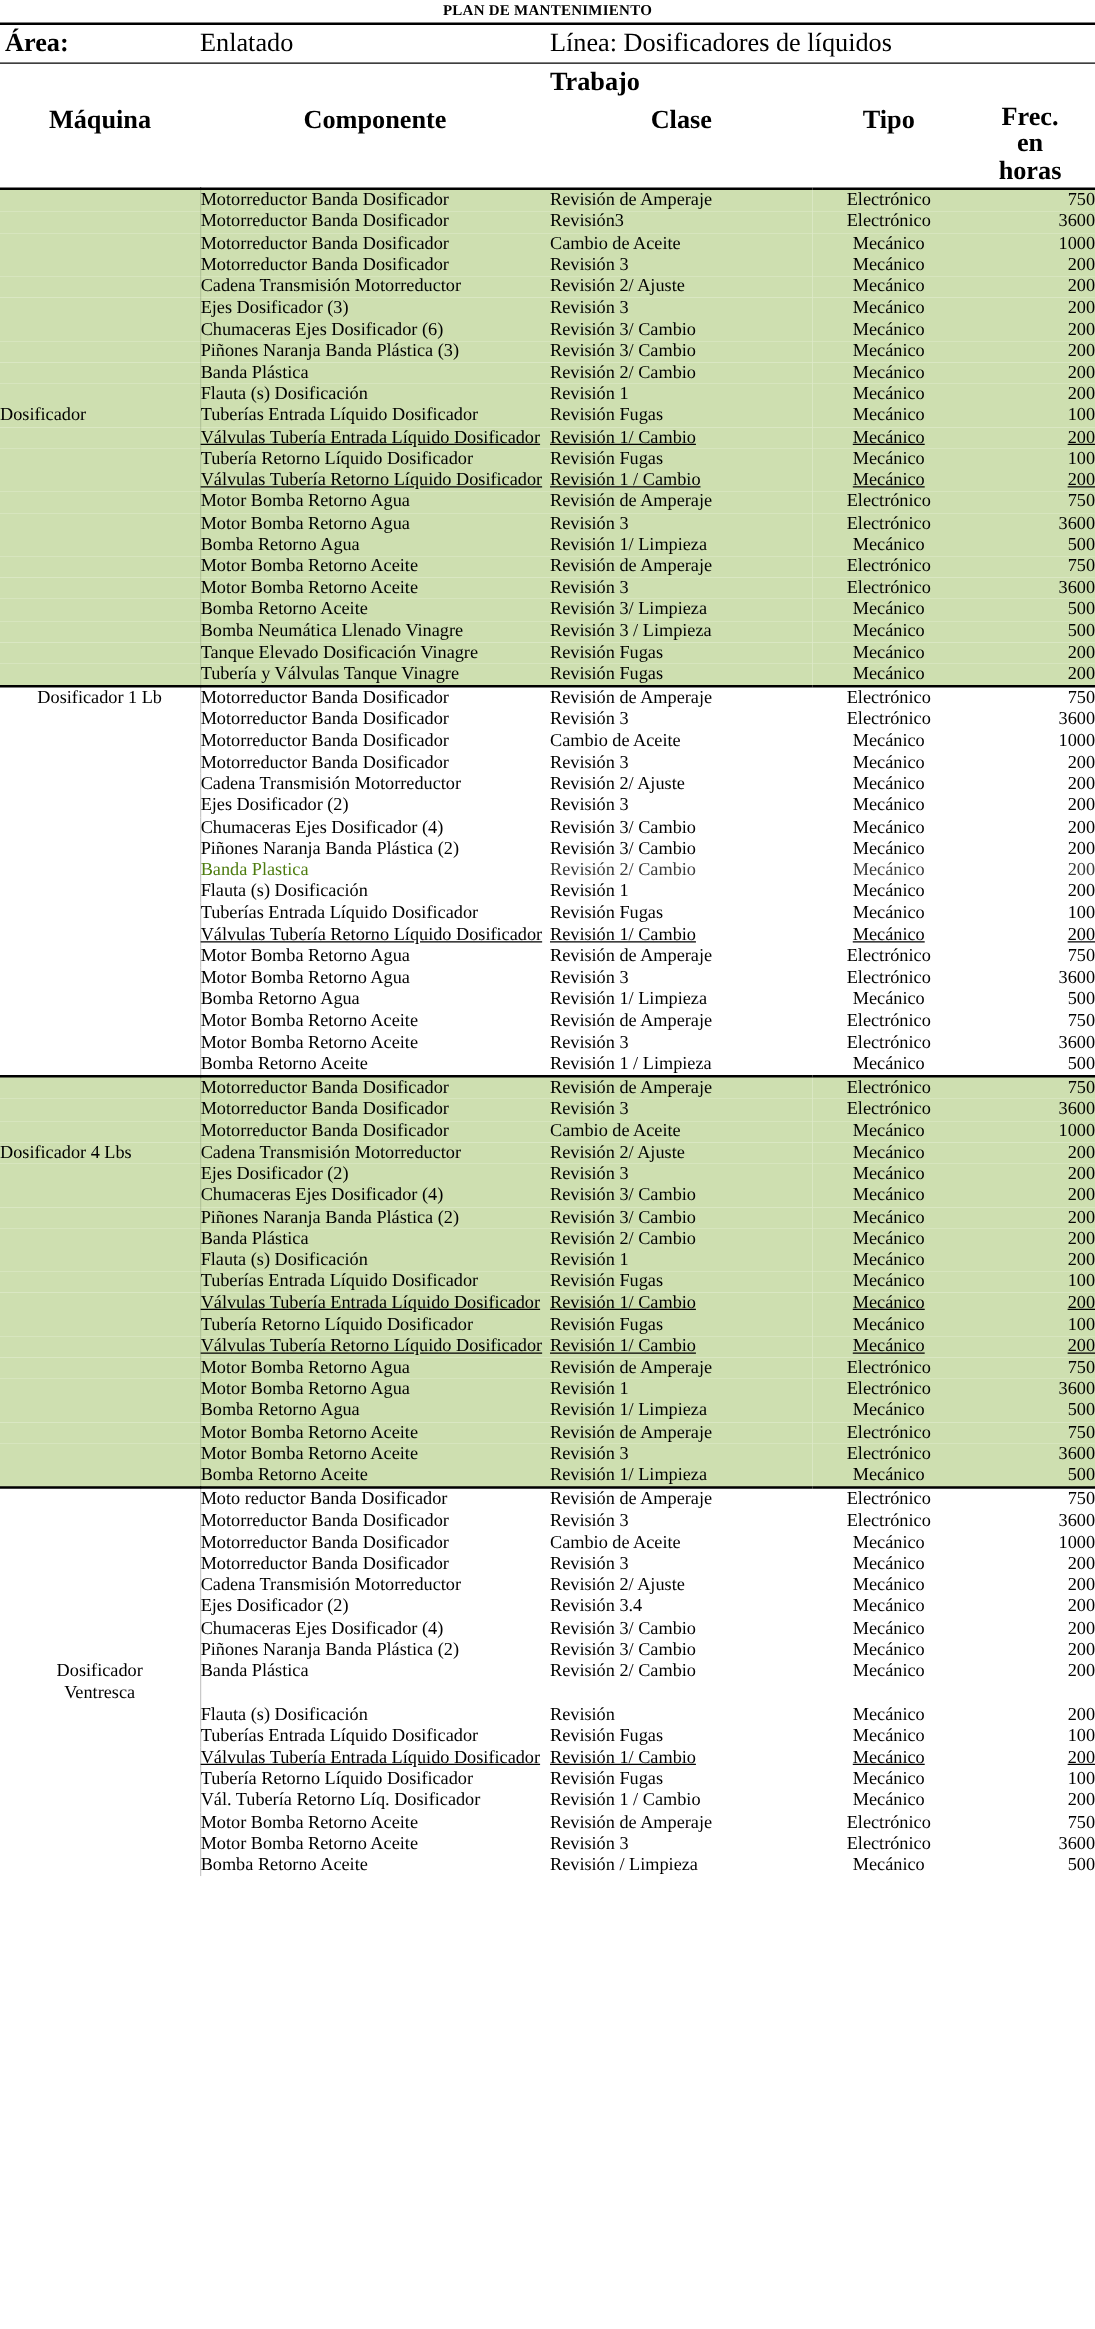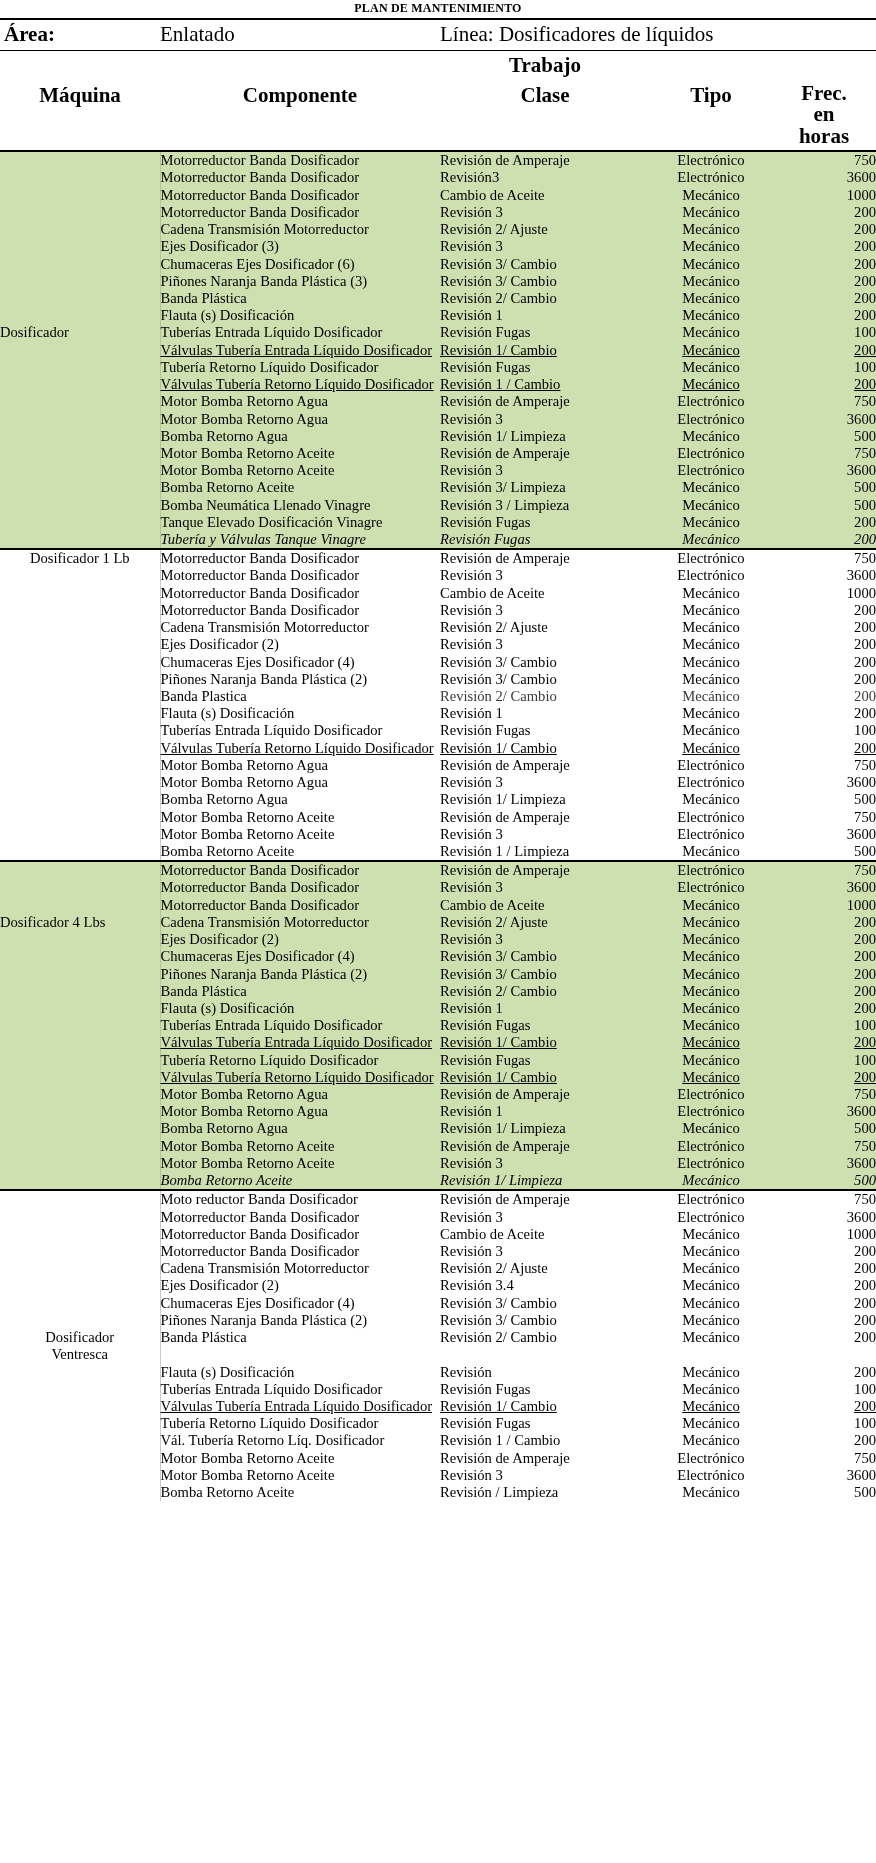--- a/index.html
+++ b/index.html
@@ -51,21 +51,20 @@
   }
   .meta-label { font-weight: bold; padding-left: 4px !important; }
   .col-maq  { width: 160px; }
   .col-comp { width: 280px; }
   .col-clase{ width: 210px; }
   .col-tipo { width: 122px; }
   .col-frec { width: 104px; }
   .hdr-trabajo {
     font-weight: bold;
     font-size: 15px;
-    text-align: center;
     padding: 2px 0 0 0;
   }
   .hdr-row2 td {
     font-weight: bold;
     font-size: 15px;
     text-align: center;
     padding: 1px 0 2px 0;
     vertical-align: top;
   }
   .hdr-frec-wrap {
@@ -91,21 +90,21 @@
     line-height: 1.18;
   }
   td.c-maq.plain { border-right: 1px solid #c9c9c9; text-align: center; }
   td.c-comp { padding-left: 7px; }
   td.c-clase { padding-left: 5px; }
   td.c-tipo { text-align: center; }
   td.c-frec { text-align: right; padding-right: 10px; }
   tr.shaded td { background: #cedfb0; }
   tr.shaded td.c-maq { border-right: 1px solid #b3c499; }
   .band-top { border-top: 2px solid #000; }
-  .band-bottom { border-bottom: 2px solid #000; font-style: italic; }
+  .band-bottom { border-bottom: 2px solid #000; }
   .sep-line { border-top: 1px solid #000; }
   .tall { height: 30px; text-decoration: underline; }
 </style>
 </head>
 <body>
 
 <div class="page">
 
   <div class="doc-title">PLAN DE MANTENIMIENTO</div>
 
@@ -385,21 +384,21 @@
         </tr>
         <tr class="row">
           <td class="c-maq plain"></td>
           <td class="c-comp">Piñones Naranja Banda Plástica (2)</td>
           <td class="c-clase">Revisión 3/ Cambio</td>
           <td class="c-tipo">Mecánico</td>
           <td class="c-frec">200</td>
         </tr>
         <tr class="row">
           <td class="c-maq plain"></td>
-          <td class="c-comp" style="color: #000000;">Banda Plastica</td>
+          <td class="c-comp" style="color: #4d7c0f;">Banda Plastica</td>
           <td class="c-clase" style="color: rgb(58, 58, 58);">Revisión 2/ Cambio</td>
           <td class="c-tipo" style="color: rgb(58, 58, 58);">Mecánico</td>
           <td class="c-frec" style="color: rgb(58, 58, 58);">200</td>
         </tr>
         <tr class="row">
           <td class="c-maq plain"></td>
           <td class="c-comp">Flauta (s) Dosificación</td>
           <td class="c-clase">Revisión 1</td>
           <td class="c-tipo">Mecánico</td>
           <td class="c-frec">200</td>

